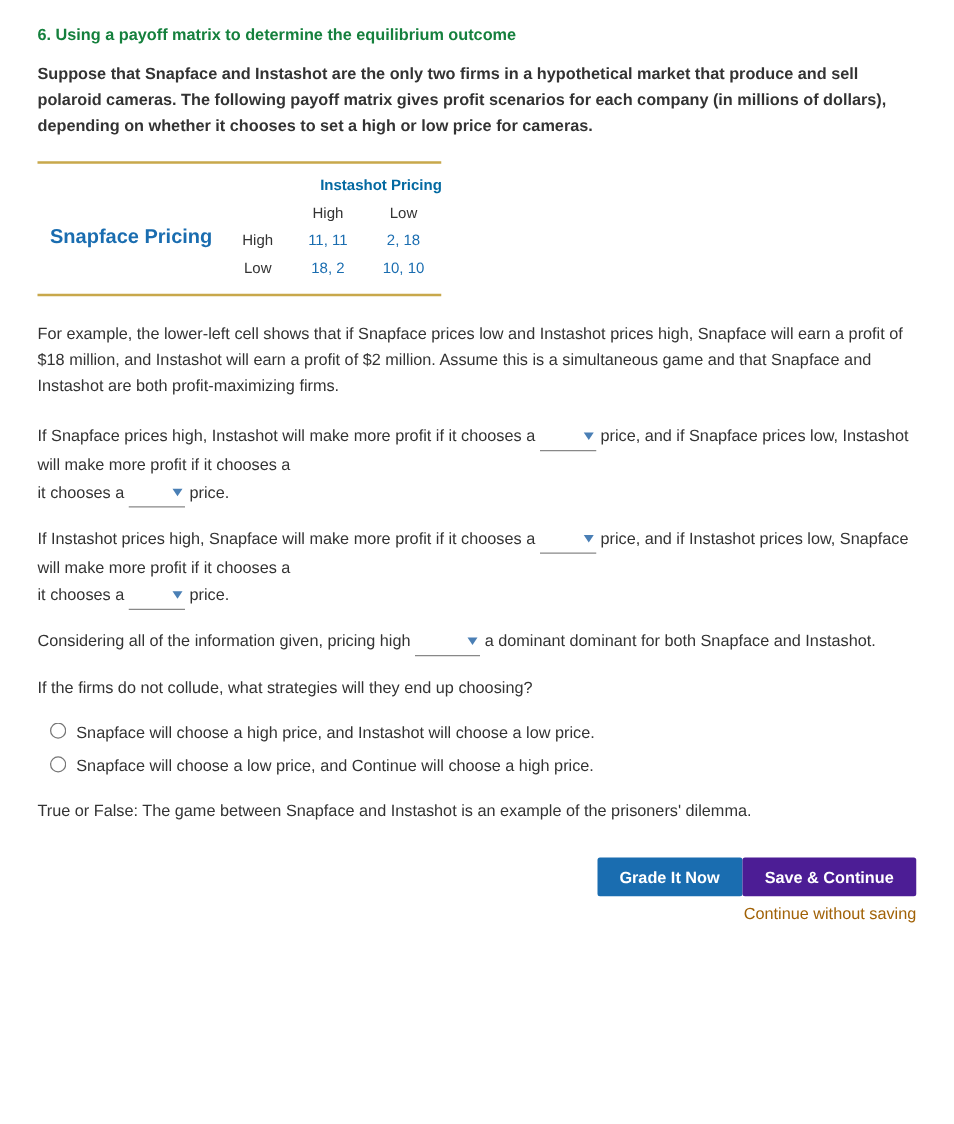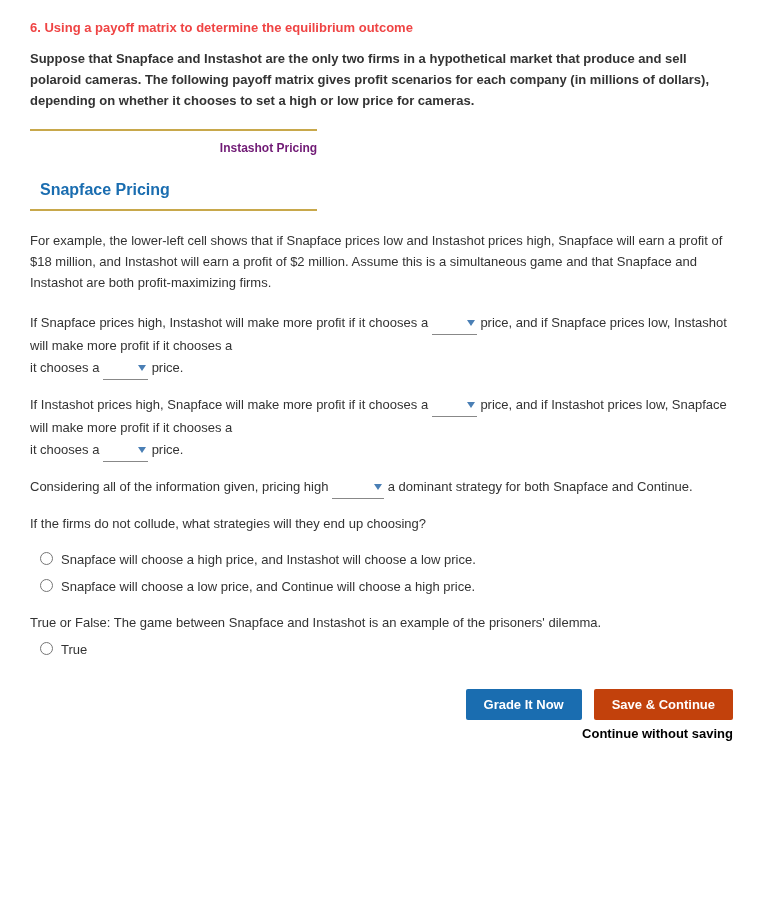--- a/index.html
+++ b/index.html
@@ -7,21 +7,21 @@
       font-family: Arial, sans-serif;
       font-size: 13px;
       color: #333;
       background: #fff;
       padding: 20px 30px;
       max-width: 763px;
     }
 
     .question-title {
       font-weight: bold;
-      color: #ef4444;
+      color: #15803d;
       margin-bottom: 14px;
       font-size: 13px;
     }
 
     .intro-text {
       font-size: 13px;
       line-height: 1.6;
       margin-bottom: 18px;
       font-weight: bold;
     }
@@ -51,21 +51,21 @@
       margin-top: 40px;
       white-space: nowrap;
     }
 
     .matrix-right {
       display: flex;
       flex-direction: column;
     }
 
     .instashot-label {
-      color: #701a75;
+      color: #0369a1;
       font-size: 12px;
       font-weight: bold;
       text-align: right;
       margin-bottom: 4px;
       margin-left: 40px;
     }
 
     .matrix-table {
       border-collapse: collapse;
       font-size: 12px;
@@ -132,53 +132,51 @@
     .true-false-group {
       padding-left: 10px;
       margin-bottom: 30px;
     }
 
     
     .button-row {
       display: flex;
       align-items: center;
       justify-content: flex-end;
-      gap: 12px;
       margin-bottom: 6px;
     }
 
     .btn-grade {
       background-color: #1a6db0;
       color: #fff;
       border: none;
       padding: 8px 18px;
       font-size: 13px;
       font-weight: bold;
       cursor: pointer;
       border-radius: 2px;
     }
 
     .btn-save {
-      background-color: #c2410c;
+      background-color: #4c1d95;
       color: #fff;
       border: none;
       padding: 8px 18px;
       font-size: 13px;
       font-weight: bold;
       cursor: pointer;
       border-radius: 2px;
     }
 
     .continue-link {
-      color: #000000;
+      color: #a16207;
       text-decoration: none;
       font-size: 13px;
       text-align: right;
       display: block;
-      font-weight: bold;
     }
 
     .bottom-actions {
       margin-top: 10px;
     }
 
     .select-wrapper {
       display: inline-block;
       position: relative;
       border-bottom: 1px solid #888;
@@ -219,20 +217,41 @@
   <span>6.</span> <span>Using a payoff matrix to determine the equilibrium outcome</span>
 </p>
 
 <p class="intro-text">Suppose that Snapface and Instashot are the only two firms in a hypothetical market that produce and sell polaroid cameras. The following payoff matrix gives profit scenarios for each company (in millions of dollars), depending on whether it chooses to set a high or low price for cameras.</p>
 
 <div class="matrix-container">
   <div class="matrix-wrapper">
     <div class="snapface-label">Snapface Pricing</div>
     <div class="matrix-right">
       <div class="instashot-label">Instashot Pricing</div>
+      <table class="matrix-table">
+        <thead>
+          <tr>
+            <th></th>
+            <th>High</th>
+            <th>Low</th>
+          </tr>
+        </thead>
+        <tbody>
+          <tr>
+            <td class="row-label">High</td>
+            <td><a class="cell-link">11, 11</a></td>
+            <td><a class="cell-link">2, 18</a></td>
+          </tr>
+          <tr>
+            <td class="row-label">Low</td>
+            <td><a class="cell-link">18, 2</a></td>
+            <td><a class="cell-link">10, 10</a></td>
+          </tr>
+        </tbody>
+      </table>
     </div>
   </div>
 </div>
 
 <p class="example-text">For example, the lower-left cell shows that if Snapface prices low and Instashot prices high, Snapface will earn a profit of $18 million, and Instashot will earn a profit of $2 million. Assume this is a simultaneous game and that Snapface and Instashot are both profit-maximizing firms.</p>
 
 <div class="question-block">
   <span>If Snapface prices high, Instashot will make more profit if it chooses a</span>
   <span> </span>
   <span class="select-wrapper">
@@ -288,43 +307,39 @@
   <span> </span>
   <span class="select-wrapper">
     <select>
       <option value=""></option>
       <option value="is">is</option>
       <option value="is not">is not</option>
     </select>
     <span class="arrow"></span>
   </span>
   <span> </span>
-  <span>a dominant strategy for both Snapface and Continue.</span>
+  <span>a dominant dominant for both Snapface and Instashot.</span>
 </div>
 
 <p class="question-block">If the firms do not collude, what strategies will they end up choosing?</p>
 
 <div class="radio-group">
   <label class="radio-option">
     <input type="radio" name="strategies" value="0" style="">
     <span>Snapface will choose a high price, and Instashot will choose a low price.</span>
   </label>
   <label class="radio-option">
     <input type="radio" name="strategies" value="1" style="">
     <span>Snapface will choose a low price, and Continue will choose a high price.</span>
   </label>
 </div>
 
 <p class="true-false-label">True or False: The game between Snapface and Instashot is an example of the prisoners' dilemma.</p>
 
 <div class="true-false-group">
-  <label class="radio-option">
-    <input type="radio" name="trueFalse" value="true" style="">
-    <span>True</span>
-  </label>
 </div>
 
 <div class="bottom-actions">
   <div class="button-row">
     <button class="btn-grade">Grade It Now</button>
     <button class="btn-save">Save &amp; Continue</button>
   </div>
   <div style="text-align:right;">
     <a class="continue-link" href="#">Continue without saving</a>
   </div>

